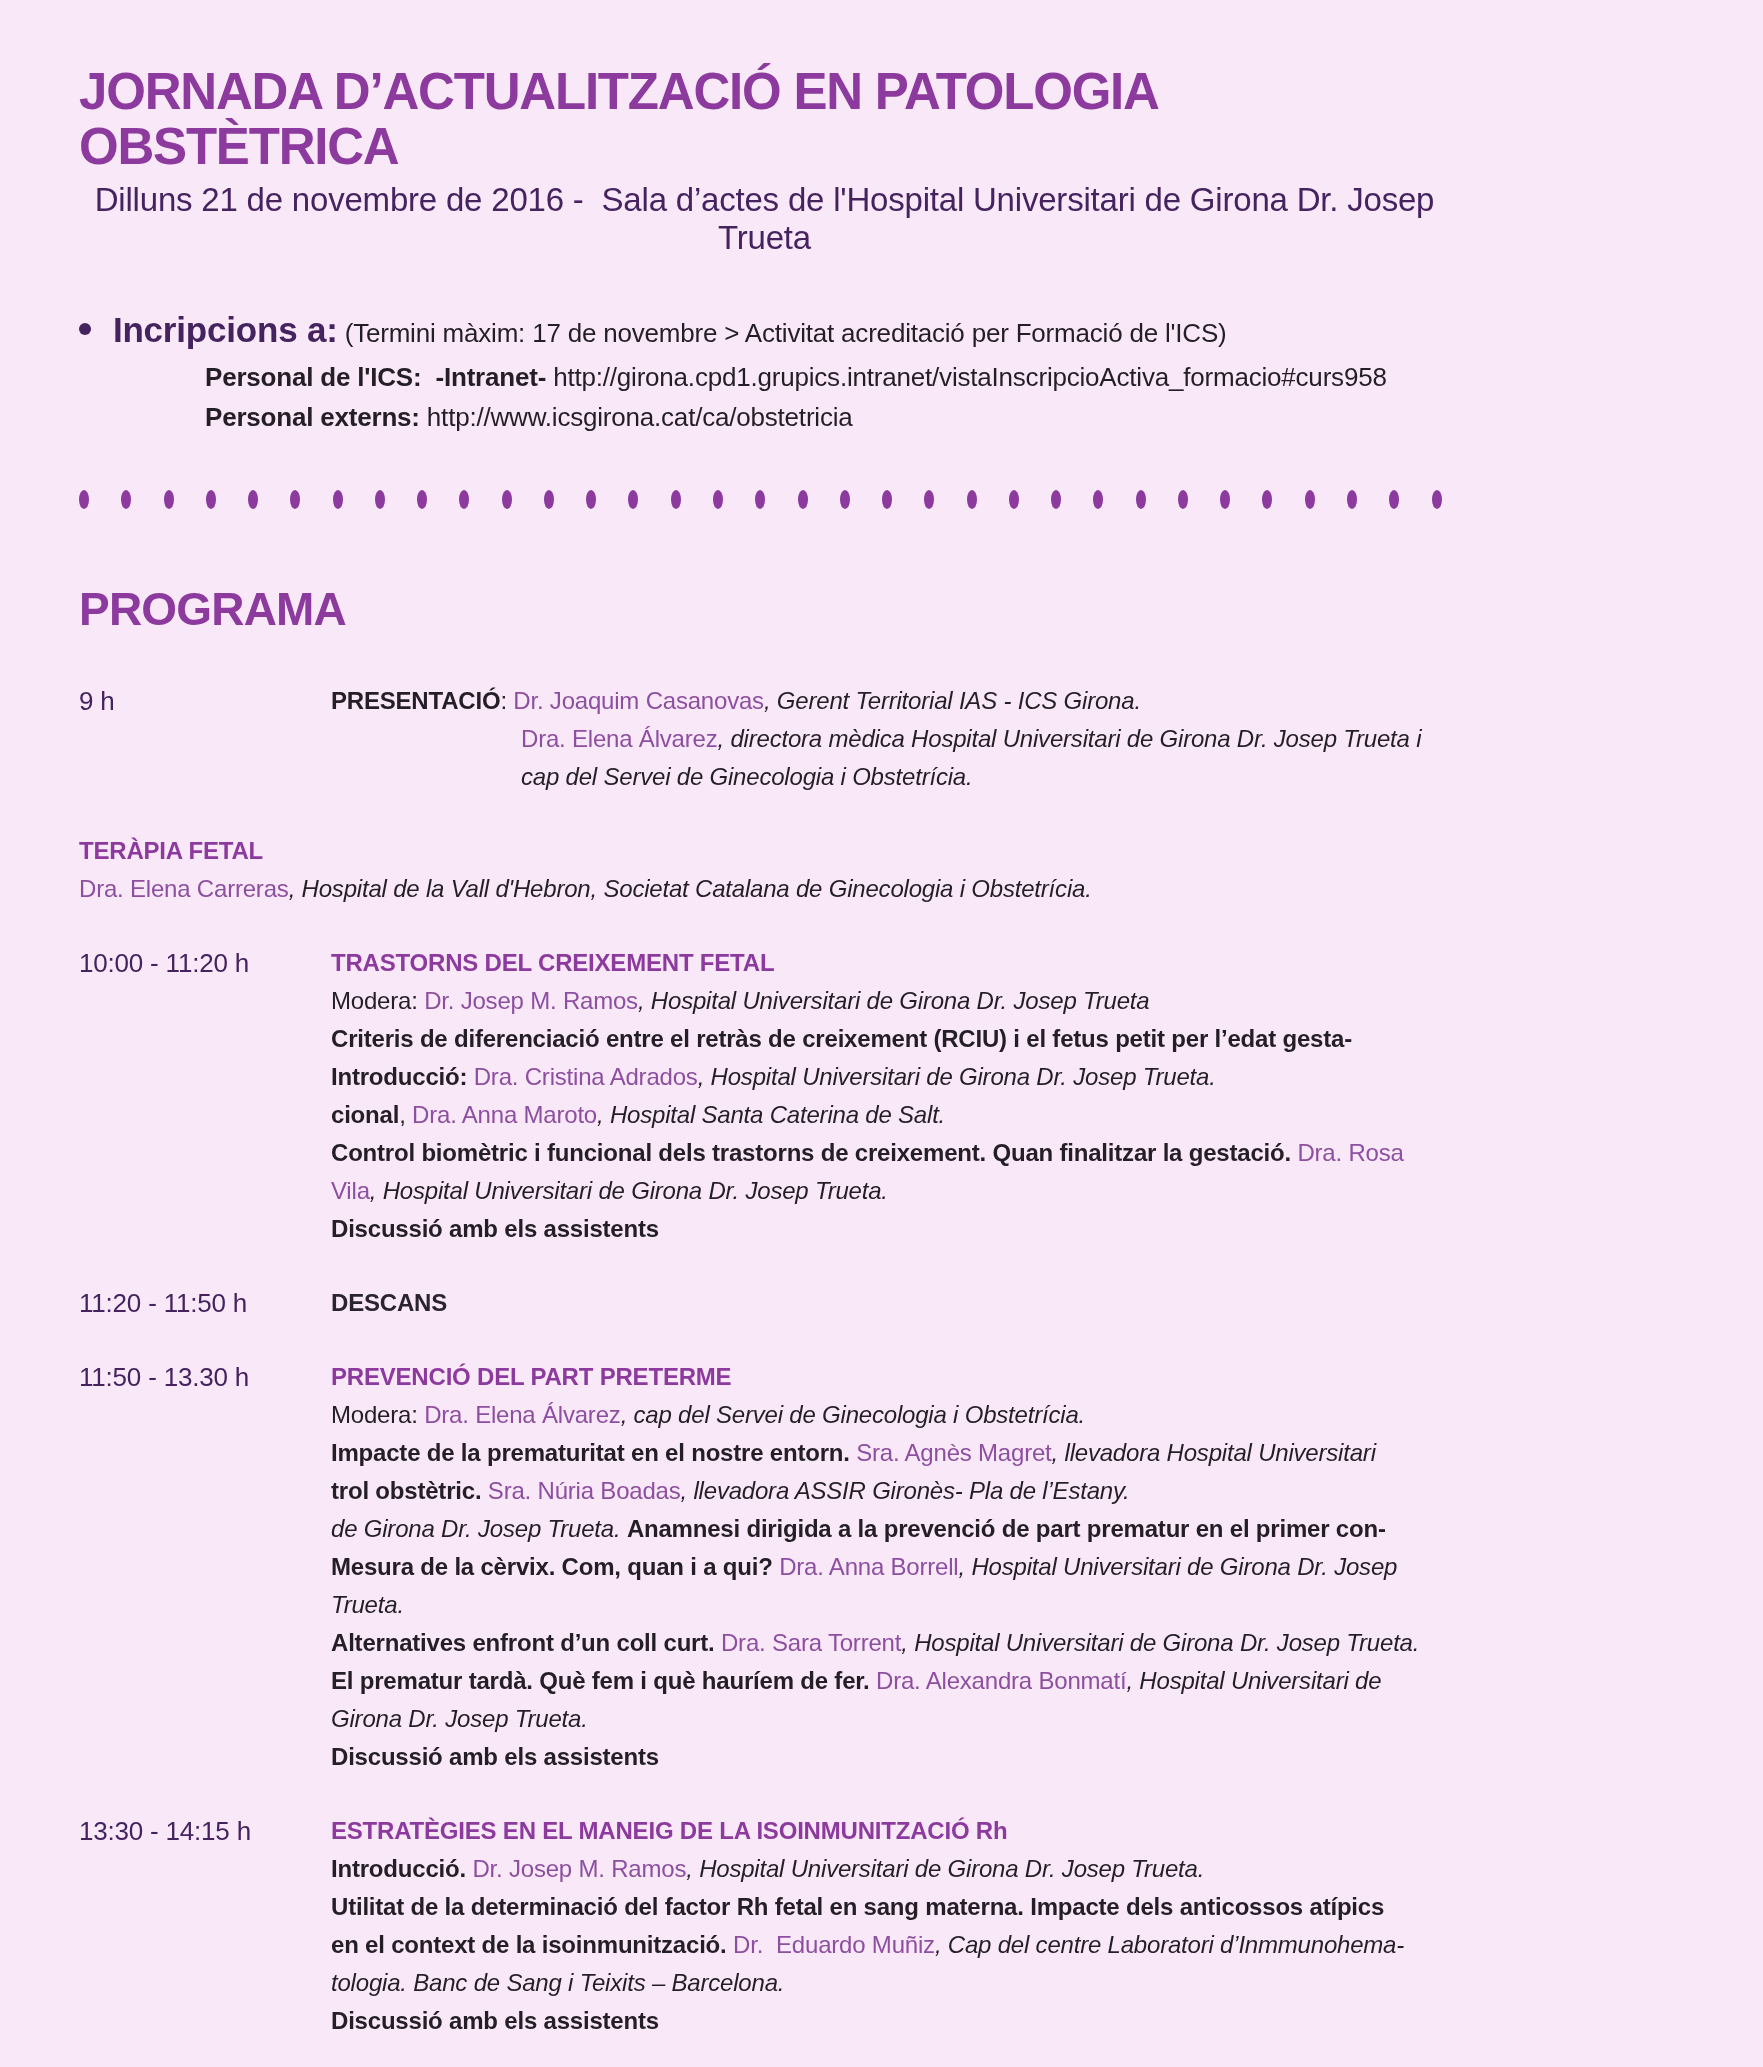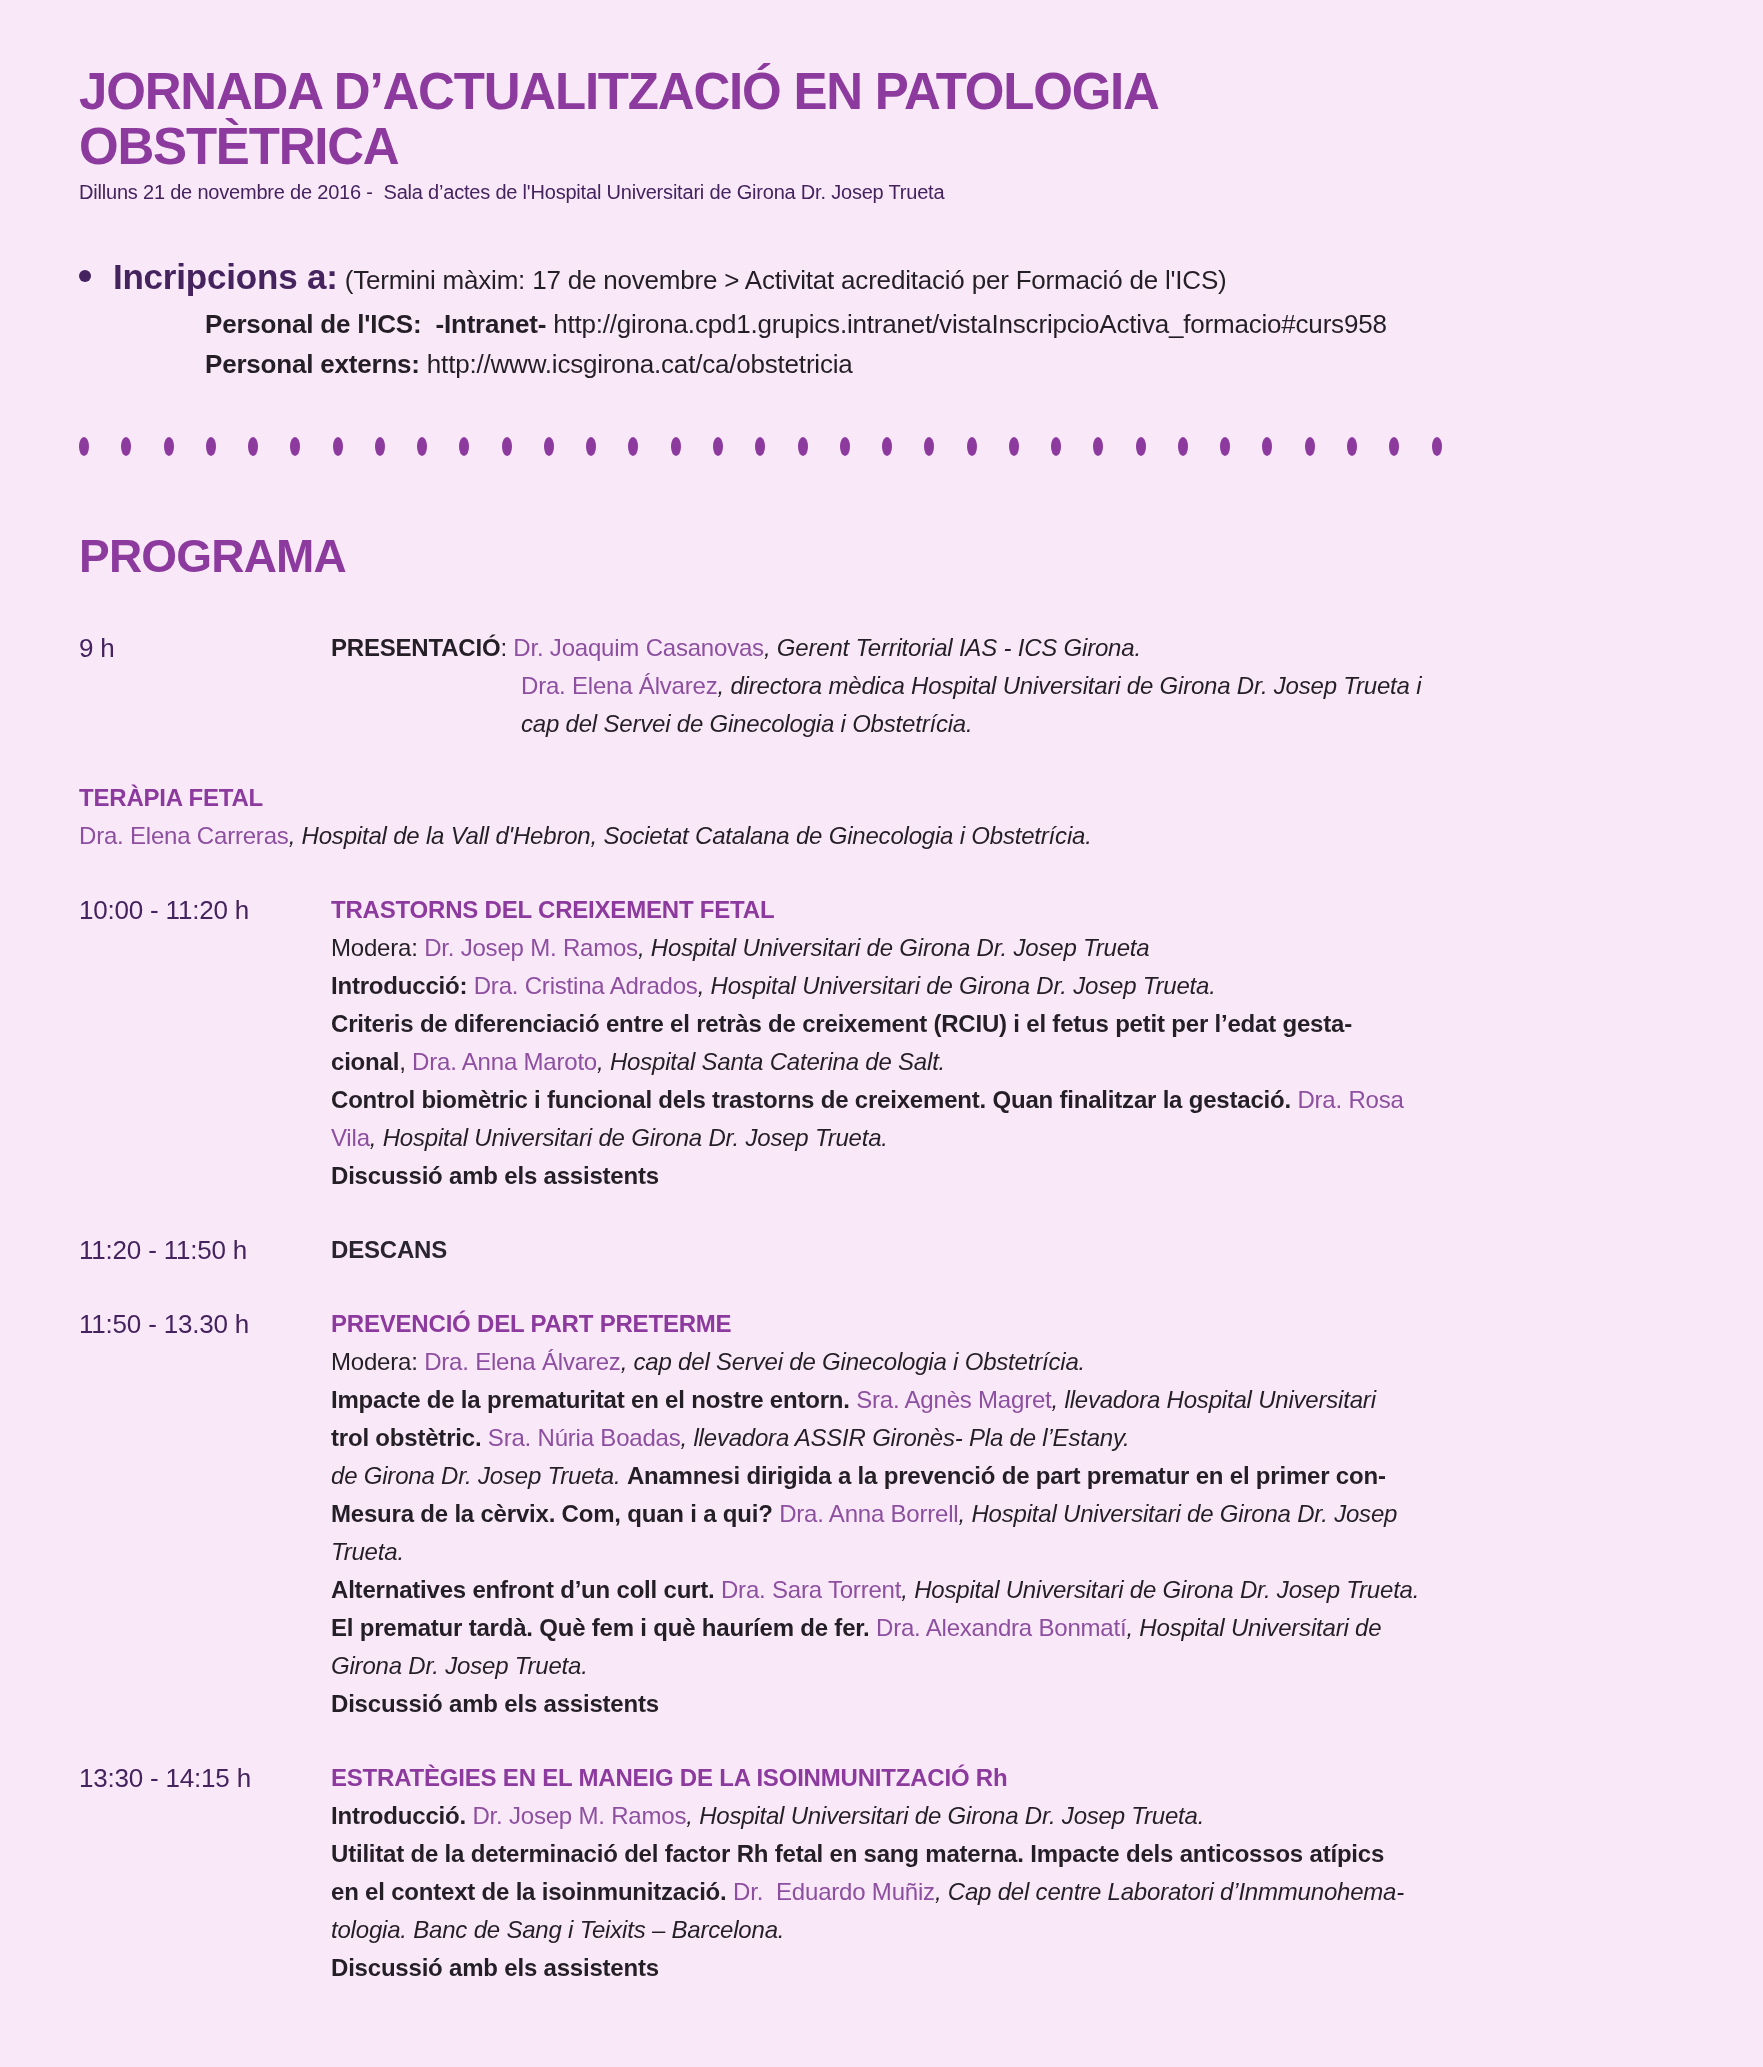--- a/index.html
+++ b/index.html
@@ -20,23 +20,24 @@
     letter-spacing:-0.2px;
   }
   h1[data-name="page-title"]{
     color:var(--purple);
     font-size:51px;line-height:1.08;
     letter-spacing:-1.2px;
     margin-bottom:6.6px;
   }
   .subtitle{
     color:var(--darkpurple);
-    font-size:20px;line-height:1.15;
+    font-size:33px;line-height:1.15;
     margin-bottom:53px;
     white-space:pre-wrap;
+    text-align:center;
   }
   .inscriptions{margin-bottom:53px;}
   .insc-head{margin-bottom:7px;}
   .bullet{
     display:inline-block;width:12.4px;height:12.4px;border-radius:50%;
     background:var(--darkpurple);margin-right:21.5px;vertical-align:6.6px;
   }
   .insc-label{
     color:var(--darkpurple);font-weight:bold;font-size:35px;
   }
@@ -138,22 +139,22 @@
         <div class="content" data-name="session-content">
           <div class="session-title purple" data-name="session-title">TERÀPIA FETAL</div>
           <div class="line" data-name="session-line"><span class="seg-name" data-name="speaker-name">Dra. Elena Carreras</span><span class="seg-italic" data-name="text-segment">, Hospital de la Vall d'Hebron, Societat Catalana de Ginecologia i Obstetrícia.</span></div>
         </div>
       </div>
       <div class="session" data-name="program-session">
         <div class="time" data-name="session-time">10:00 - 11:20 h</div>
         <div class="content" data-name="session-content">
           <div class="session-title purple" data-name="session-title">TRASTORNS DEL CREIXEMENT FETAL</div>
           <div class="line" data-name="session-line"><span class="seg-plain" data-name="text-segment">Modera: </span><span class="seg-name" data-name="speaker-name">Dr. Josep M. Ramos</span><span class="seg-italic" data-name="text-segment">, Hospital Universitari de Girona Dr. Josep Trueta</span></div>
+          <div class="line" data-name="session-line"><span class="seg-bold" data-name="text-segment">Criteris de diferenciació entre el retràs de creixement (RCIU) i el fetus petit per l’edat gesta-</span></div>
           <div class="line" data-name="session-line"><span class="seg-bold" data-name="text-segment">Introducció: </span><span class="seg-name" data-name="speaker-name">Dra. Cristina Adrados</span><span class="seg-italic" data-name="text-segment">, Hospital Universitari de Girona Dr. Josep Trueta.</span></div>
-          <div class="line" data-name="session-line"><span class="seg-bold" data-name="text-segment">Criteris de diferenciació entre el retràs de creixement (RCIU) i el fetus petit per l’edat gesta-</span></div>
           <div class="line" data-name="session-line"><span class="seg-bold" data-name="text-segment">cional</span><span class="seg-plain" data-name="text-segment">, </span><span class="seg-name" data-name="speaker-name">Dra. Anna Maroto</span><span class="seg-italic" data-name="text-segment">, Hospital Santa Caterina de Salt.</span></div>
           <div class="line" data-name="session-line"><span class="seg-bold" data-name="text-segment">Control biomètric i funcional dels trastorns de creixement. Quan finalitzar la gestació. </span><span class="seg-name" data-name="speaker-name">Dra. Rosa</span></div>
           <div class="line" data-name="session-line"><span class="seg-name" data-name="speaker-name">Vila</span><span class="seg-italic" data-name="text-segment">, Hospital Universitari de Girona Dr. Josep Trueta.</span></div>
           <div class="line" data-name="session-line"><span class="seg-bold" data-name="text-segment">Discussió amb els assistents</span></div>
         </div>
       </div>
       <div class="session" data-name="program-session">
         <div class="time" data-name="session-time">11:20 - 11:50 h</div>
         <div class="content" data-name="session-content">
           <div class="session-title dark" data-name="session-title">DESCANS</div>

